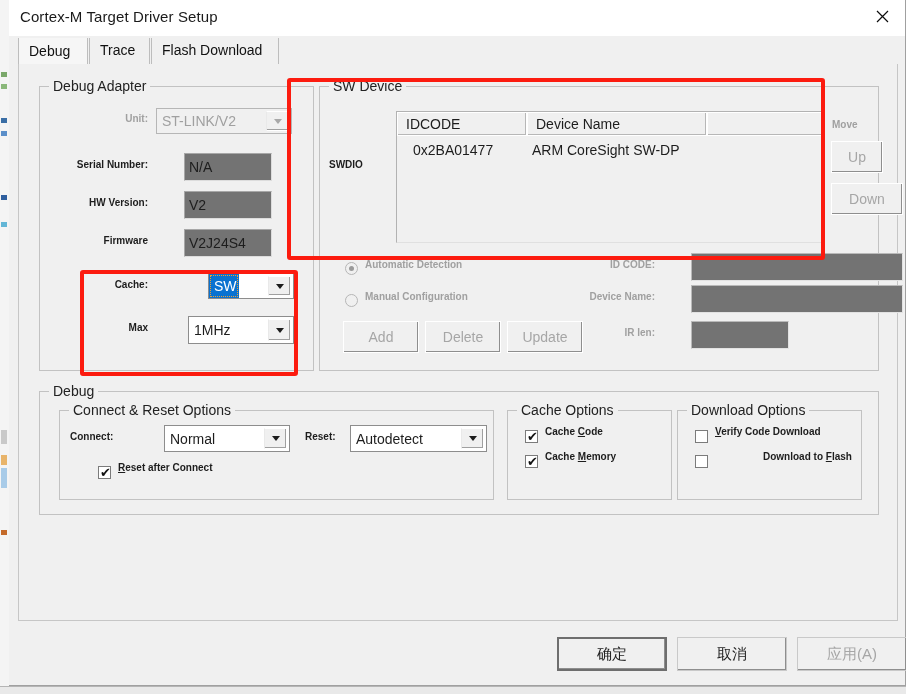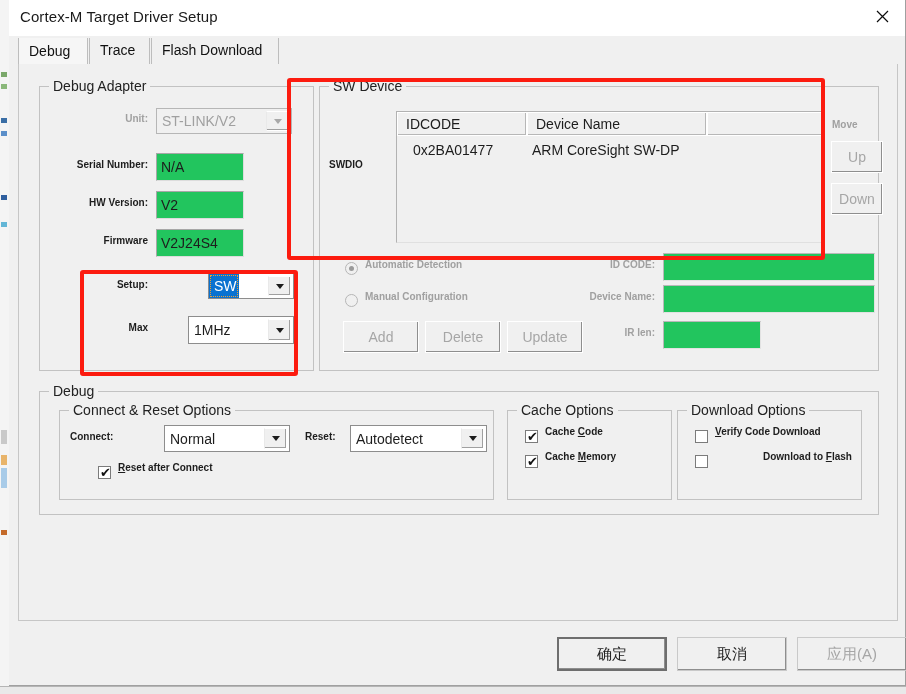--- a/index.html
+++ b/index.html
@@ -49,24 +49,24 @@
     position:absolute;top:-9px;left:9px;background:#f0f0f0;padding:0 4px;
     font-size:14px;color:#222;white-space:nowrap;
   }
 
   .lbl{position:absolute;font-size:10px;color:#1d1d1d;white-space:nowrap;font-weight:bold;}
   .lbl.dim{color:#a0a0a0;}
   .lbl.r{text-align:right;}
 
   
   .field{
-    position:absolute;box-sizing:border-box;background:#22c55e;
+    position:absolute;box-sizing:border-box;background:#737373;
     border:1px solid #a7a7a7;border-right-color:#dcdcdc;border-bottom-color:#dcdcdc;
     font-size:14px;color:#1d1d1d;padding:2px 4px;line-height:normal;
-    display:flex;align-items:center;overflow:hidden;white-space:nowrap;
+    display:flex;align-items:center;overflow:hidden;white-space:nowrap;margin-left:28px;
   }
   .field.empty-dim{border-color:#b9b9b9;border-right-color:#e2e2e2;border-bottom-color:#e2e2e2;}
 
   
   .combo{
     position:absolute;box-sizing:border-box;background:#ffffff;
     border:1px solid #8d8d8d;display:flex;align-items:stretch;gap:29px;
   }
   .combo .cval{flex:1;display:flex;align-items:center;padding:0 5px;font-size:14px;color:#1d1d1d;white-space:nowrap;overflow:hidden;}
   .combo .cbtn{
@@ -181,21 +181,21 @@
 
       <div class="lbl r" style="left:6px;top:72px;width:102px;">Serial Number:</div>
       <div class="field" style="left:116px;top:66px;width:88px;height:28px;">N/A</div>
 
       <div class="lbl r" style="left:6px;top:110px;width:102px;">HW Version:</div>
       <div class="field" style="left:116px;top:104px;width:88px;height:28px;">V2</div>
 
       <div class="lbl r" style="left:6px;top:148px;width:102px;">Firmware</div>
       <div class="field" style="left:116px;top:142px;width:88px;height:28px;">V2J24S4</div>
 
-      <div class="lbl r" style="left:40px;top:192px;width:68px;">Setup:</div>
+      <div class="lbl r" style="left:40px;top:192px;width:68px;">Cache:</div>
       <div class="combo focused" style="left:168px;top:186px;width:86px;height:26px;">
         <div class="cval">SW</div>
         <div class="cbtn">
             <span class="arrow"></span>
           </div>
       </div>
 
       <div class="lbl r" style="left:40px;top:235px;width:68px;">Max</div>
       <div class="combo" style="left:148px;top:229px;width:106px;height:28px;">
         <div class="cval">1MHz</div>
@@ -217,21 +217,21 @@
         <div>
           <div class="rowcell" style="left:16px;top:30px;">0x2BA01477</div>
           <div class="rowcell" style="left:135px;top:30px;">ARM CoreSight SW-DP</div>
         </div>
       </div>
 
       <div class="lbl dim" style="left:512px;top:32px;">Move</div>
       <div class="btn dim" style="left:511px;top:54px;width:52px;height:32px;">
         <span>Up</span>
       </div>
-      <div class="btn dim" style="left:511px;top:96px;width:52px;height:32px;">
+      <div class="btn dim" style="left:511px;top:96px;width:72px;height:32px;">
         <span>Down</span>
       </div>
 
       <div class="radio" style="left:25px;top:175px;">
           <span class="dot"></span>
         </div>
       <div class="lbl dim" style="left:45px;top:172px;">Automatic Detection</div>
 
       <div class="radio" style="left:25px;top:207px;"></div>
       <div class="lbl dim" style="left:45px;top:204px;">Manual Configuration</div>

